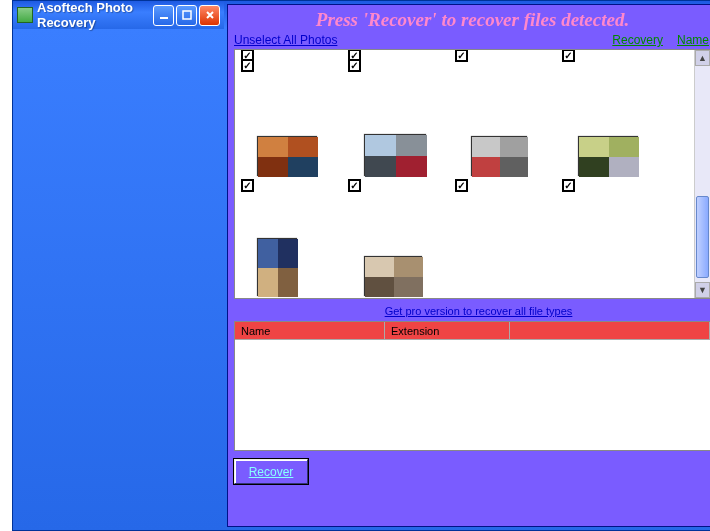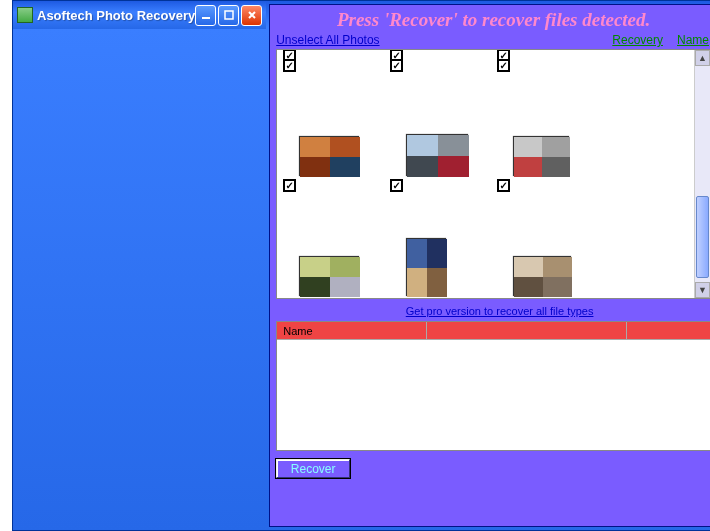--- a/index.html
+++ b/index.html
@@ -180,34 +180,35 @@
       font-size: 11px;
       display: flex;
       align-items: center;
     }
     .lv-body { flex: 1; }
     .button-row {
       padding: 8px 6px;
     }
     .recover-btn {
       width: 74px;
-      height: 19px;
+      height: 25px;
       background: #7a5cff;
       border: 1px solid #c0c0ff;
       border-top-color: #eee;
       border-left-color: #eee;
       border-bottom-color: #333377;
       border-right-color: #333377;
       box-shadow: 1px 1px 0 #fff inset, 0 0 0 1px #000;
       color: #88ffff;
       font-size: 12px;
       cursor: pointer;
       display: flex;
       align-items: center;
       justify-content: center;
+      text-decoration: underline;
     }
   </style>
 </head>
 <body>
 
 <div class="window">
   <div class="titlebar">
     <div class="app-icon"></div>
     <div class="title">Asoftech Photo Recovery</div>
     <div class="win-buttons">
@@ -333,20 +334,21 @@
       </div>
     </div>
 
     <div class="pro-link">
       <span class="link">Get pro version to recover all file types</span>
     </div>
 
     <div class="listview">
       <div class="lv-header" id="lv-header">
           <div class="lv-col" style="width: 150px;">Name</div>
+          <div class="lv-col" style="width: 125px;">Extension</div>
           <div class="lv-col" style="width: 200px;"></div>
         </div>
       <div class="lv-body"></div>
     </div>
 
     <div class="button-row">
       <div class="recover-btn">Recover</div>
     </div>
   </div>
 </div>

